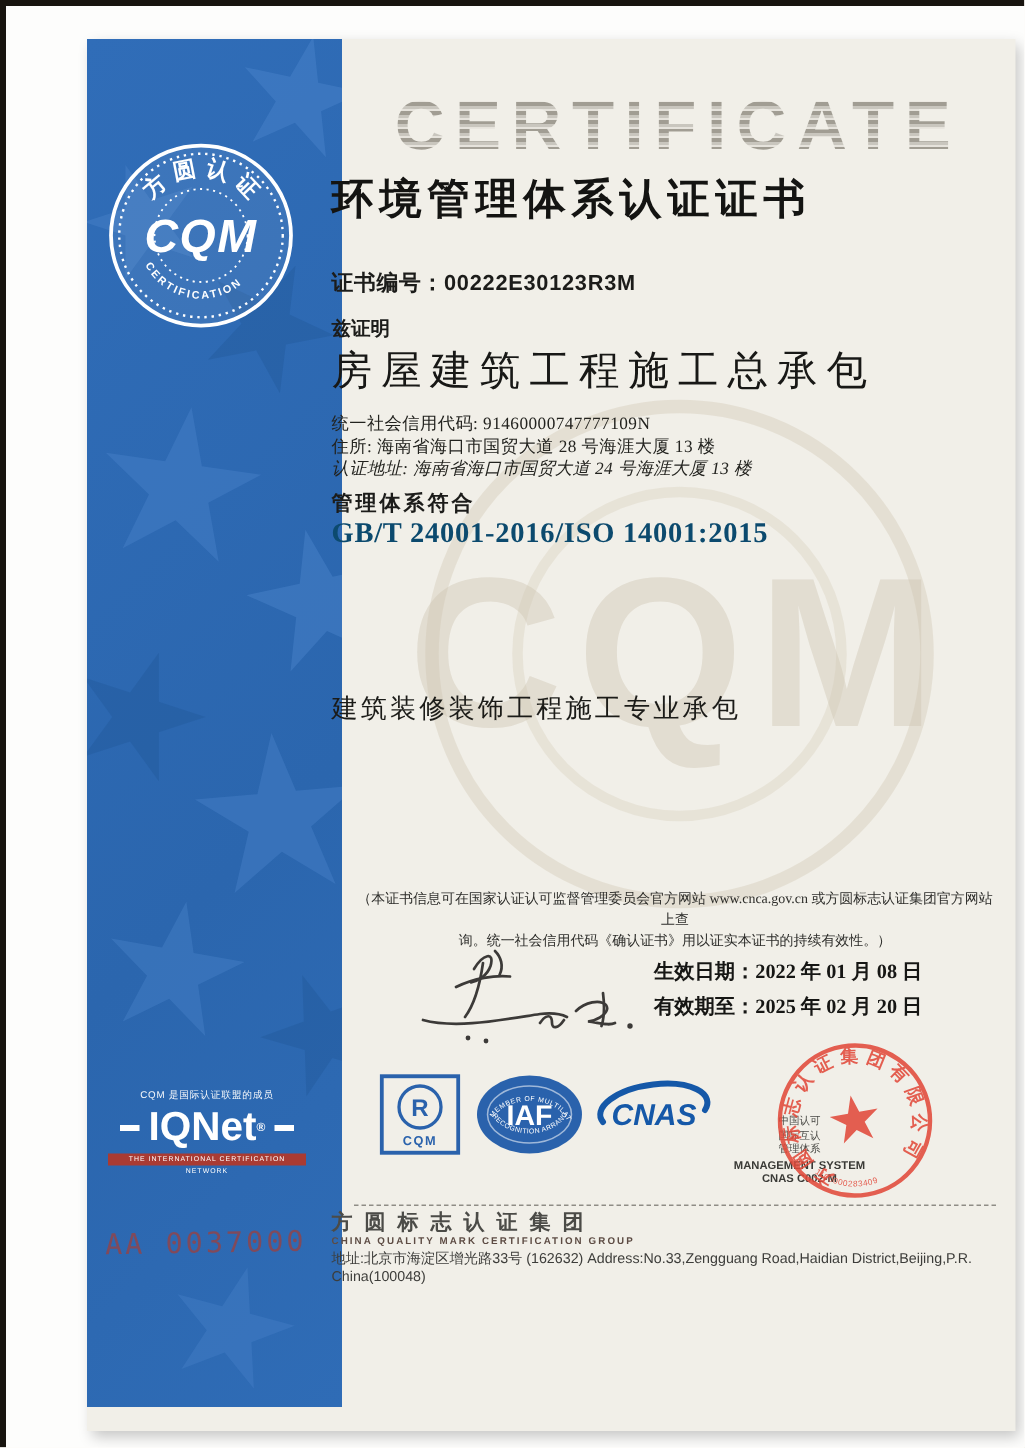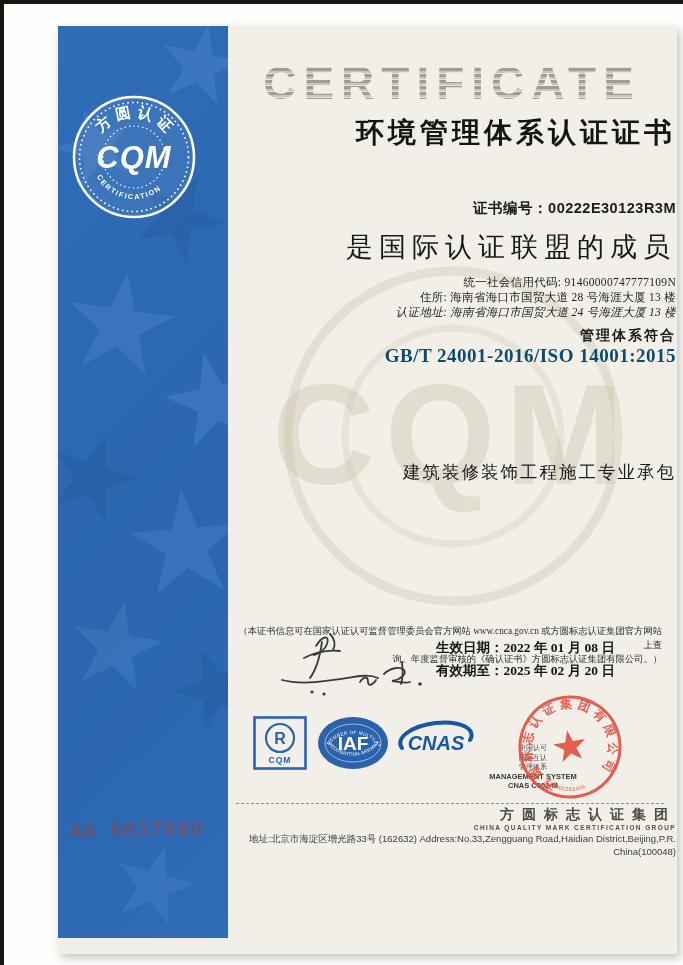--- a/index.html
+++ b/index.html
@@ -12,33 +12,33 @@
          box-shadow:3px 4px 9px rgba(0,0,0,.22);}
   .band{left:0;top:0;width:170px;height:912px;overflow:hidden;
         background:linear-gradient(135deg,#306db8 0%,#2b66ae 60%,#2f6cb6 100%);}
   
   .cert-wm{left:166px;top:30px;width:456px;text-align:center;
       font:700 46px "Liberation Sans",sans-serif;letter-spacing:7px;color:#b5b1a7;}
   @supports (-webkit-background-clip:text){
     .cert-wm{background:repeating-linear-gradient(to bottom,#a19d93 0 3px,#c9c6be 3px 5px,#e6e3dc 5px 6px);
       -webkit-background-clip:text;background-clip:text;-webkit-text-fill-color:transparent;}
   }
-  .col{left:178px;width:440px;text-align:right;color:#1c1c1a;}
+  .col{left:163px;width:440px;text-align:left;color:#1c1c1a;}
   .title{top:88px;font:700 28px "Liberation Sans",sans-serif;letter-spacing:4px;color:#141412;}
-  .certno{top:153px;font:700 14.5px "Liberation Sans",sans-serif;letter-spacing:.5px;margin-top:20px;}
+  .certno{top:153px;font:700 14.5px "Liberation Sans",sans-serif;letter-spacing:.5px;}
   .certify{top:184px;font:700 13px "Liberation Serif",serif;}
   .company{top:203px;font:500 27px "Liberation Serif",serif;letter-spacing:6px;color:#181816;}
   .small-kai{font:500 11.5px "Liberation Serif",serif;color:#23231f;letter-spacing:.3px;}
   .credit{top:249px;} .addr1{top:264px;} .addr2{top:279px;font-style:italic;}
   .sys-head{top:301px;font:700 14px "Liberation Sans",sans-serif;letter-spacing:2px;}
   .standard{top:319px;font:700 19px "Liberation Serif",serif;letter-spacing:.5px;color:#0c4a6e;}
   .scope-head{top:389px;font:700 13.5px "Liberation Sans",sans-serif;letter-spacing:2px;}
   .scope{font:500 17.5px "Liberation Serif",serif;letter-spacing:2px;color:#1b1b18;}
   .scope1{top:407px;} .scope2{top:434px;}
-  .note{left:180px;top:598px;width:424px;text-align:right;
+  .note{left:180px;top:567px;width:424px;text-align:center;
         font:500 9.3px "Liberation Serif",serif;line-height:14px;color:#2d2d2a;}
   .dates{left:378px;top:610px;width:250px;text-align:left;
          font:700 13.5px "Liberation Serif",serif;line-height:23px;color:#161614;}
   .dashline{left:178px;top:777px;width:428px;border-top:1px dashed #8f8d86;}
   .grp-cn{top:780px;font:700 14px "Liberation Sans",sans-serif;letter-spacing:8px;color:#4b4b47;}
   .grp-en{top:798px;font:700 6.5px "Liberation Sans",sans-serif;letter-spacing:1.4px;color:#5d4c44;}
   .f-addr{top:807px;font:500 9.5px "Liberation Sans",sans-serif;color:#3d3d3a;}
   .f-web{top:821px;font:700 9px "Liberation Sans",sans-serif;color:#43433f;}
   
   .iqnet{left:5px;top:700px;width:150px;text-align:center;color:#fff;}
@@ -98,51 +98,62 @@
         <text font-size="15" font-weight="700" fill="#ffffff" letter-spacing="5">
           <textPath href="#cqmTop" startOffset="4">方圆认证</textPath>
         </text>
         <text x="0" y="11" text-anchor="middle" font-size="31" font-weight="700" font-style="italic" fill="#ffffff" letter-spacing="1">CQM</text>
         <text font-size="7.2" font-weight="700" fill="#ffffff" letter-spacing="1.6">
           <textPath href="#cqmBot" startOffset="2">CERTIFICATION</textPath>
         </text>
       </svg>
 
       
+      <div class="abs iqnet">
+        <div class="iqnet-member">CQM 是国际认证联盟的成员</div>
+        <div class="iqnet-row">
+          <span class="iqnet-dash"></span>
+          <span class="iqnet-name">IQNet</span>
+          <span class="iqnet-reg">®</span>
+          <span class="iqnet-dash"></span>
+        </div>
+        <div class="iqnet-bar">THE INTERNATIONAL CERTIFICATION NETWORK</div>
+      </div>
 
       <div class="abs serial">AA 0037000</div>
     </div>
 
     <svg class="abs" style="left:170px;top:230px" width="450" height="390" viewBox="0 0 450 390">
       <circle cx="225" cy="180" r="165" fill="none" stroke="rgba(211,201,181,0.4)" stroke-width="9"></circle>
       <circle cx="225" cy="180" r="108" fill="none" stroke="rgba(211,201,181,0.32)" stroke-width="7"></circle>
       <text x="225" y="228" text-anchor="middle" font-size="142" font-weight="700" fill="rgba(206,196,176,0.42)" letter-spacing="10">CQM</text>
     </svg>
 
     <div class="abs cert-wm">CERTIFICATE</div>
 
     <div class="abs col title">环境管理体系认证证书</div>
 
     <div class="abs col certno">
       <span>证书编号：</span><span>00222E30123R3M</span>
     </div>
 
-    <div class="abs col company">是国际认证联盟的成员</div>
+    <div class="abs col certify">兹证明</div>
+    <div class="abs col company">房屋建筑工程施工总承包</div>
     <div class="abs col small-kai credit">统一社会信用代码: 91460000747777109N</div>
     <div class="abs col small-kai addr1">住所: 海南省海口市国贸大道 28 号海涯大厦 13 楼</div>
     <div class="abs col small-kai addr2">认证地址: 海南省海口市国贸大道 24 号海涯大厦 13 楼</div>
 
     <div class="abs col sys-head">管理体系符合</div>
     <div class="abs col standard">GB/T 24001-2016/ISO 14001:2015</div>
 
     <div class="abs col scope scope2">建筑装修装饰工程施工专业承包</div>
 
     <div class="abs note">
       <span>（本证书信息可在国家认证认可监督管理委员会官方网站 www.cnca.gov.cn 或方圆标志认证集团官方网站上查</span><br>
-      <span>询。年度监督审核的《确认证书》方圆标志认证集团有限公司。）</span>
+      <span>询。统一社会信用代码《确认证书》用以证实本证书的持续有效性。）</span>
     </div>
 
     <svg class="abs" style="left:206px;top:598px" width="180" height="90" viewBox="0 0 180 90">
       <g fill="none" stroke="#3c3a38" stroke-width="1.8" stroke-linecap="round">
         <path d="M52,22 C58,12 66,10 63,20 C61,26 55,30 50,31"></path>
         <path d="M66,10 C70,14 72,20 69,26"></path>
         <path d="M40,34 C52,28 66,26 76,27"></path>
         <path d="M58,18 C56,32 52,46 46,54"></path>
         <path d="M18,56 C40,62 70,56 96,52 C104,51 110,52 114,54"></path>
         <path d="M96,58 C100,52 104,52 104,58 C104,62 108,62 112,56"></path>

